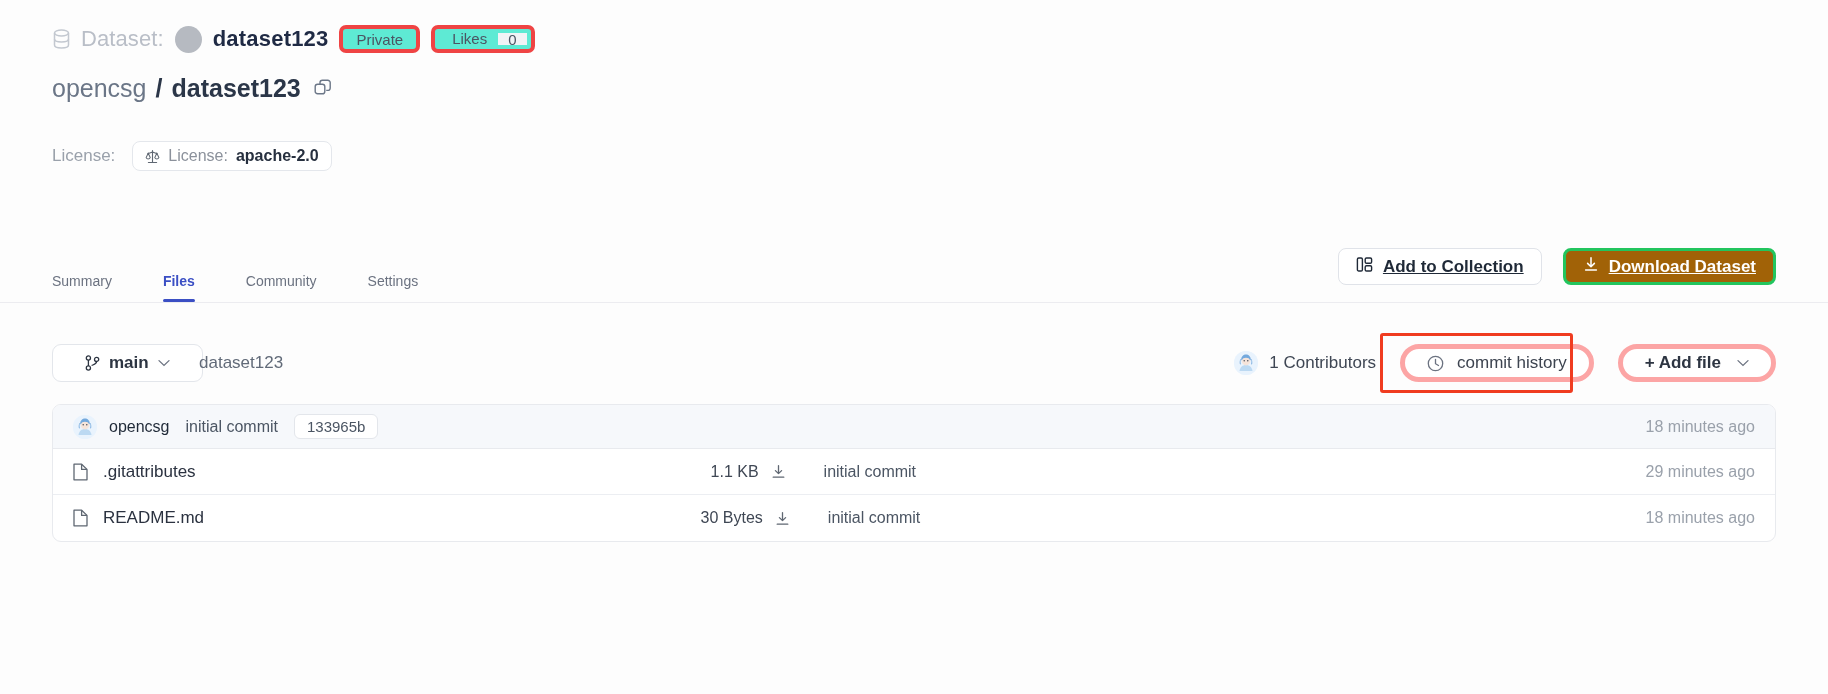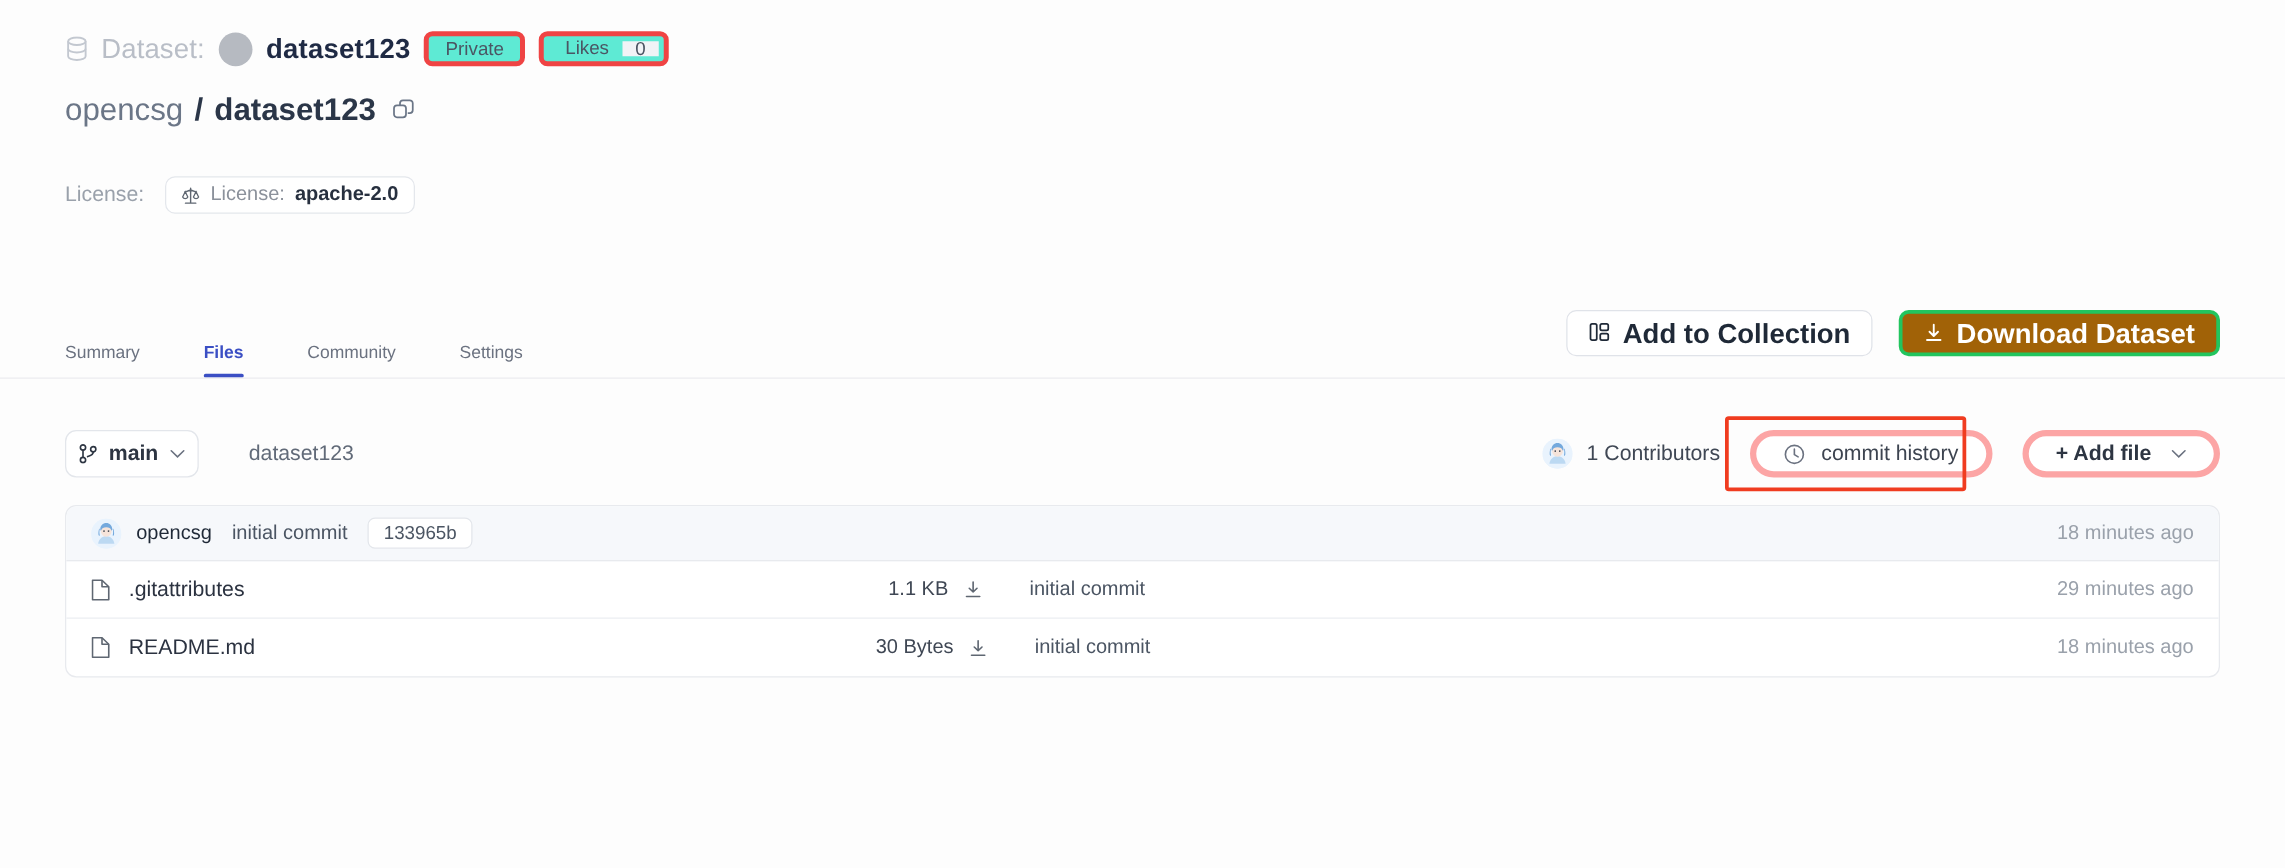--- a/index.html
+++ b/index.html
@@ -81,33 +81,33 @@
   }
 
   
   .hdr-actions {
     position: absolute; right: 52px; top: 248px;
     display: flex; align-items: center; gap: 21px;
   }
   .btn {
     display: flex; align-items: center; gap: 10px;
     height: 37px; padding: 0 17px; border-radius: 8px;
-    font-size: 22px; white-space: nowrap;
+    font-size: 17px; white-space: nowrap; text-decoration: underline;
   }
   .btn-ghost { background: #fff; border: 1px solid #e0e3e9; color: #1f2937; font-weight: bold; }
   .btn-primary { background: #a16207; color: #fff; font-weight: bold; border: 3px solid #22c55e; }
 
   
   .ftoolbar {
     position: absolute; left: 52px; right: 52px; top: 344px; height: 40px;
   }
   .branch-btn {
     position: absolute; left: 0; top: 0;
     display: flex; align-items: center; gap: 9px;
-    height: 38px; padding: 0 10px; border: 1px solid #e3e6eb; border-radius: 9px;
+    height: 38px; padding: 0 32px; border: 1px solid #e3e6eb; border-radius: 9px;
     background: #fff; font-size: 17px; color: #2d3542; font-weight: bold;
   }
   .branch-btn .gb { width: 15px; height: 16px; display:block; }
   .repo-label {
     position: absolute; left: 147px; top: 9px; font-size: 17px; color: #616a78;
   }
   .tb-right {
     position: absolute; right: 0; top: 0; display: flex; align-items: center; gap: 24px;
   }
   .contrib { display: flex; align-items: center; gap: 11px; font-size: 17px; color: #3f4754; }

